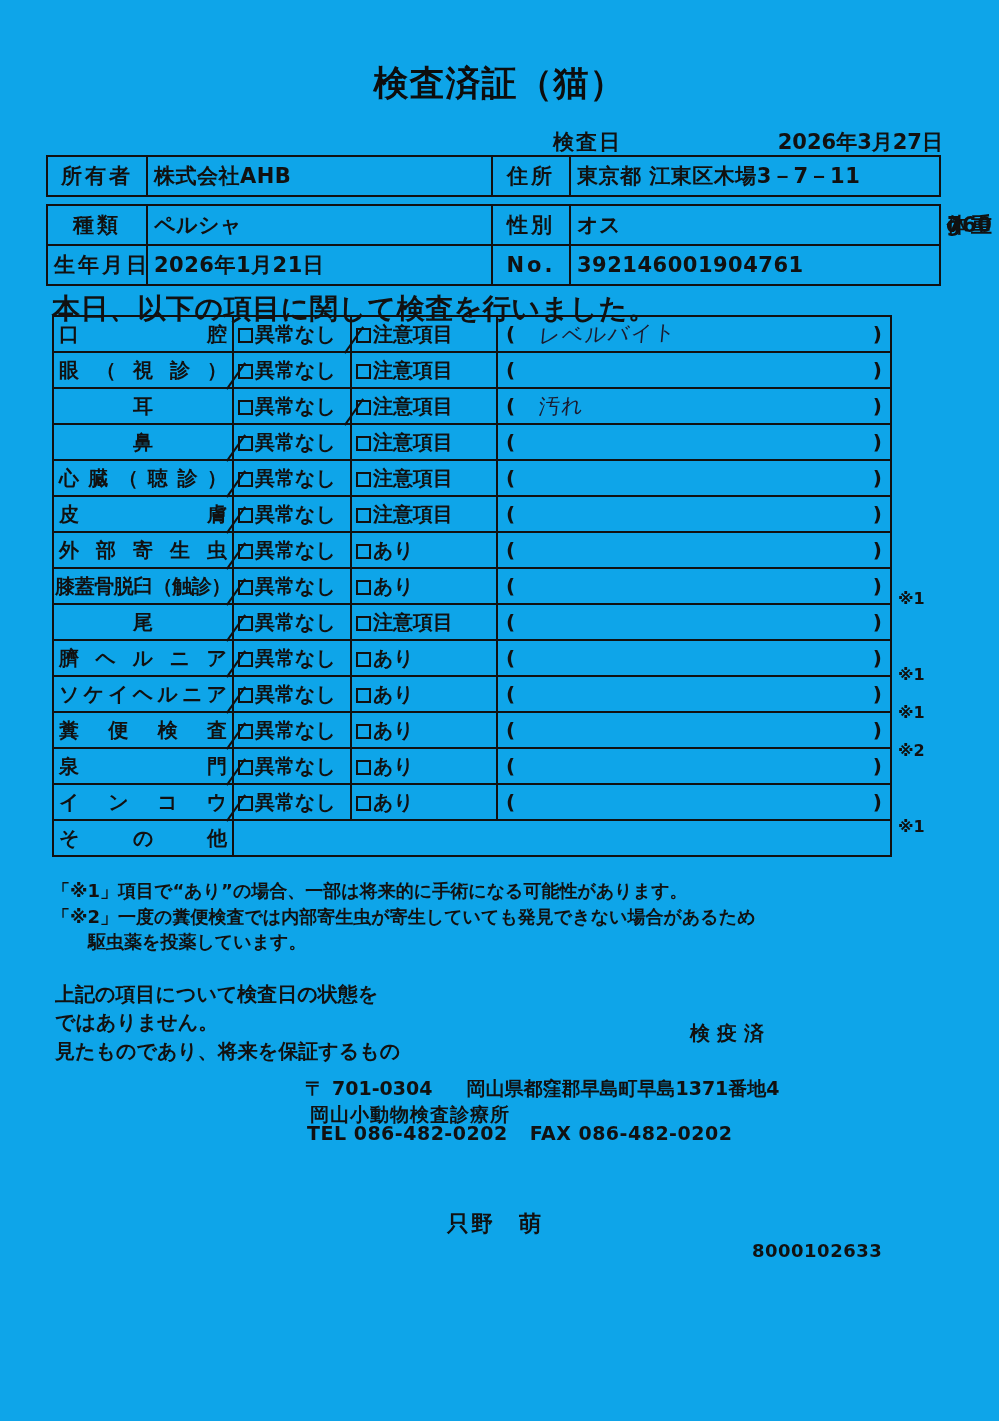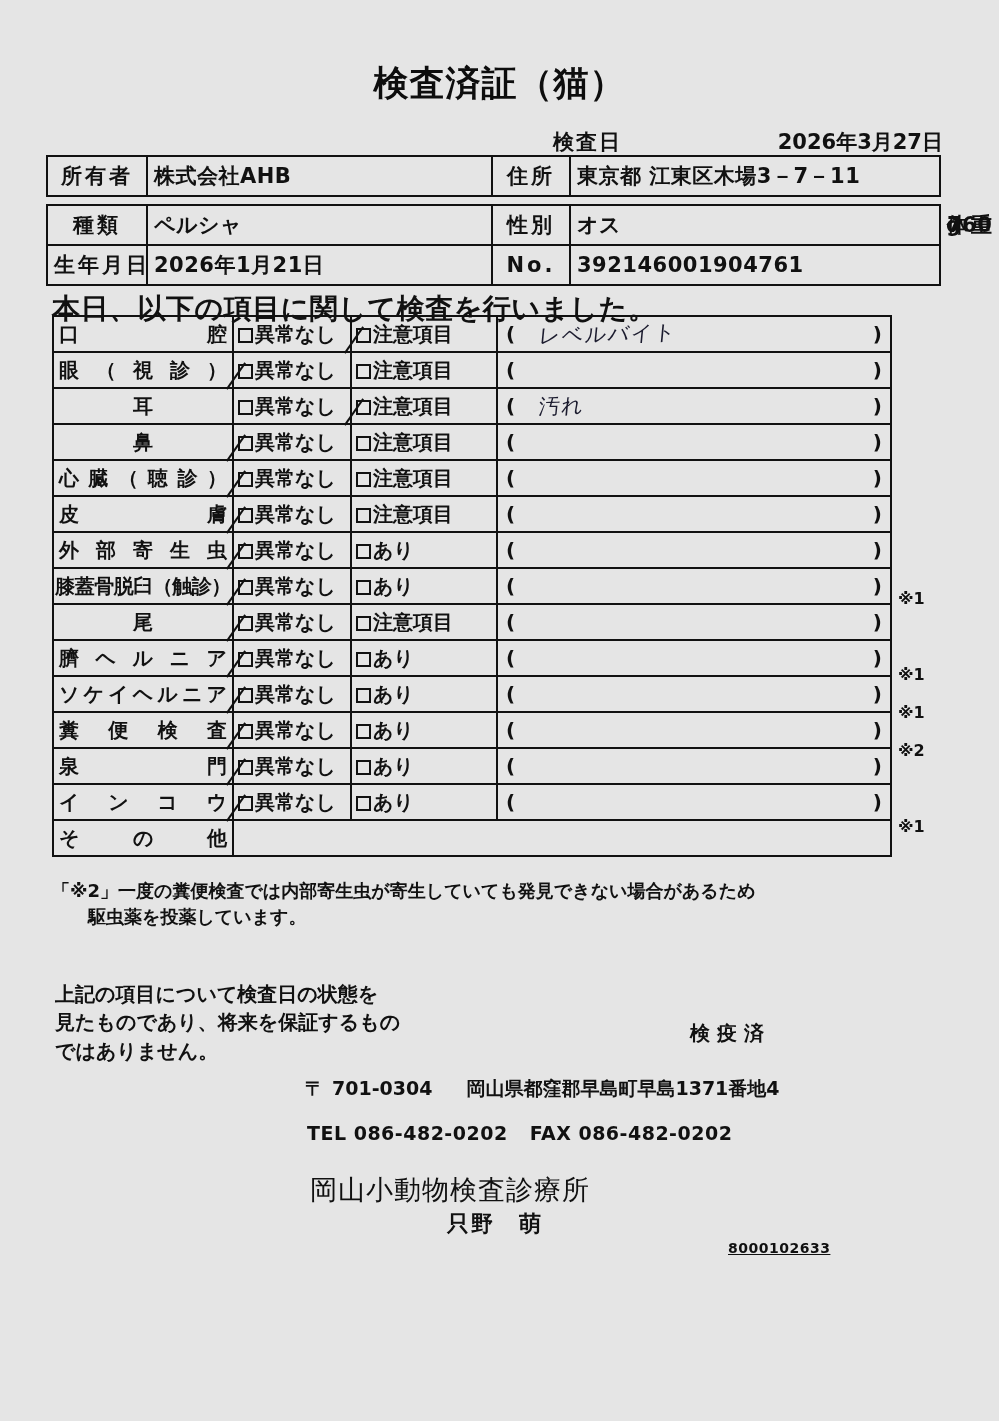--- a/index.html
+++ b/index.html
@@ -14,21 +14,21 @@
     position: relative;
     font-family: "DejaVu Sans", "Liberation Sans", sans-serif;
     color: #111111;
     background: #fdfdfc;
     overflow: hidden;
   }
 
   .page {
     position: absolute;
     inset: 0;
-    background: #e5e5e5;
+    background: #0ea5e9;
   }
 
   
   .doc-title {
     position: absolute;
     top: 60px;
     left: 0;
     width: 999px;
     text-align: center;
     font-size: 35px;
@@ -257,43 +257,42 @@
     font-size: 19px;
     font-weight: bold;
     letter-spacing: 0.5px;
     white-space: nowrap;
   }
   .tel-line .fax { margin-left: 22px; }
 
   .clinic-name {
     position: absolute;
     left: 310px;
-    top: 1172px;
-    font-size: 27px;
-    font-weight: normal;
+    top: 1102px;
+    font-size: 19px;
+    font-weight: bold;
     letter-spacing: 1px;
     white-space: nowrap;
   }
   .doctor-name {
     position: absolute;
     left: 447px;
     top: 1209px;
     font-size: 22px;
     font-weight: bold;
     letter-spacing: 2px;
     white-space: nowrap;
   }
   .doc-serial {
     position: absolute;
-    left: 728px;
+    left: 752px;
     top: 1240px;
-    font-size: 14px;
+    font-size: 18px;
     font-weight: bold;
     letter-spacing: 0.5px;
-    text-decoration: underline;
   }
 </style>
 </head>
 <body>
 
 <div class="page">
 
   <div class="doc-title">検査済証（猫）</div>
 
   <div class="insp-date-row">
@@ -615,28 +614,29 @@
       <div class="mark-row"></div>
       <div class="mark-row">※1</div>
       <div class="mark-row">※1</div>
       <div class="mark-row">※2</div>
       <div class="mark-row"></div>
       <div class="mark-row">※1</div>
       <div class="mark-row"></div>
     </div>
 
   <div class="footnotes">
+    <div>「※1」項目で“あり”の場合、一部は将来的に手術になる可能性があります。</div>
     <div>「※2」一度の糞便検査では内部寄生虫が寄生していても発見できない場合があるため</div>
     <div class="indent">駆虫薬を投薬しています。</div>
   </div>
 
   <div class="disclaimer">
     <div>上記の項目について検査日の状態を</div>
+    <div>ではありません。</div>
     <div>見たものであり、将来を保証するもの</div>
-    <div>ではありません。</div>
   </div>
 
   <div class="stamp">検疫済</div>
 
   <div class="addr-line">
     <span class="zip-sym">〒</span><span class="zip">701-0304</span><span>岡山県都窪郡早島町早島1371番地4</span>
   </div>
   <div class="tel-line">
     <span>TEL 086-482-0202</span><span class="fax">FAX 086-482-0202</span>
   </div>

